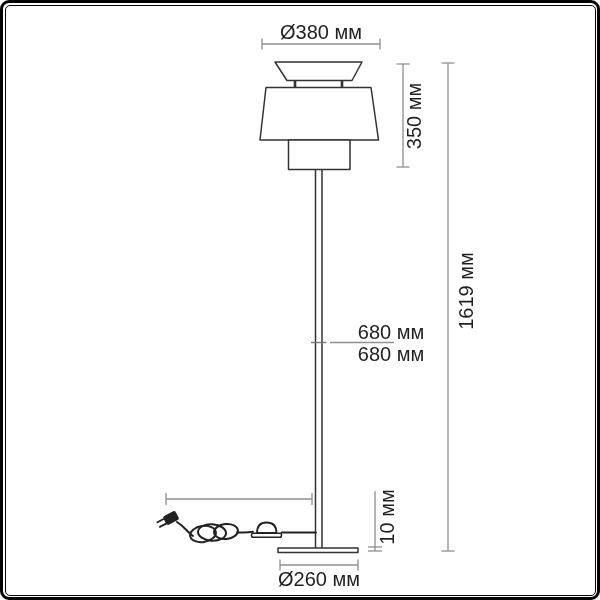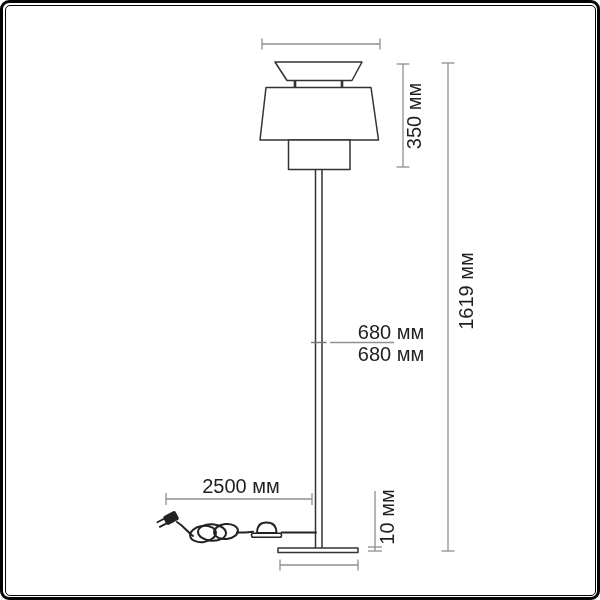--- a/index.html
+++ b/index.html
@@ -104,29 +104,30 @@
 
       <g fill="#ffffff">
         <rect x="251.5" y="533.2" width="30" height="4" rx="1.8" stroke-width="1.5"></rect>
         <path d="M257,533 C257,525.5 261,522.5 266.5,522.5 C272,522.5 276.5,525.5 276.5,533 Z" stroke-width="1.8"></path>
       </g>
 
       <line x1="281.5" y1="532.5" x2="316" y2="532.5" stroke-width="1.8"></line>
     </g>
   </svg>
 
+  <div class="dim-label" style="left:246px;top:21px;width:150px;">Ø380 мм</div>
 
   <div class="dim-label vert" style="left:364px;top:105px;width:100px;">350 мм</div>
 
   <div class="dim-label vert" style="left:416px;top:280px;width:100px;">1619 мм</div>
 
   <div class="dim-label left" style="left:331px;top:321px;width:120px;">680 мм</div>
 
   <div class="dim-label left" style="left:331px;top:343px;width:120px;">680 мм</div>
 
-  <div class="dim-label" style="left:166px;top:475px;width:150px;">2500 мм</div>
 
   <div class="dim-label vert" style="left:337px;top:506px;width:100px;">10 мм</div>
 
+  <div class="dim-label" style="left:244px;top:568px;width:150px;">Ø260 мм</div>
 
   <div class="frame"></div>
   <div class="frame-inner"></div>
 </div>
 
 </body></html>

